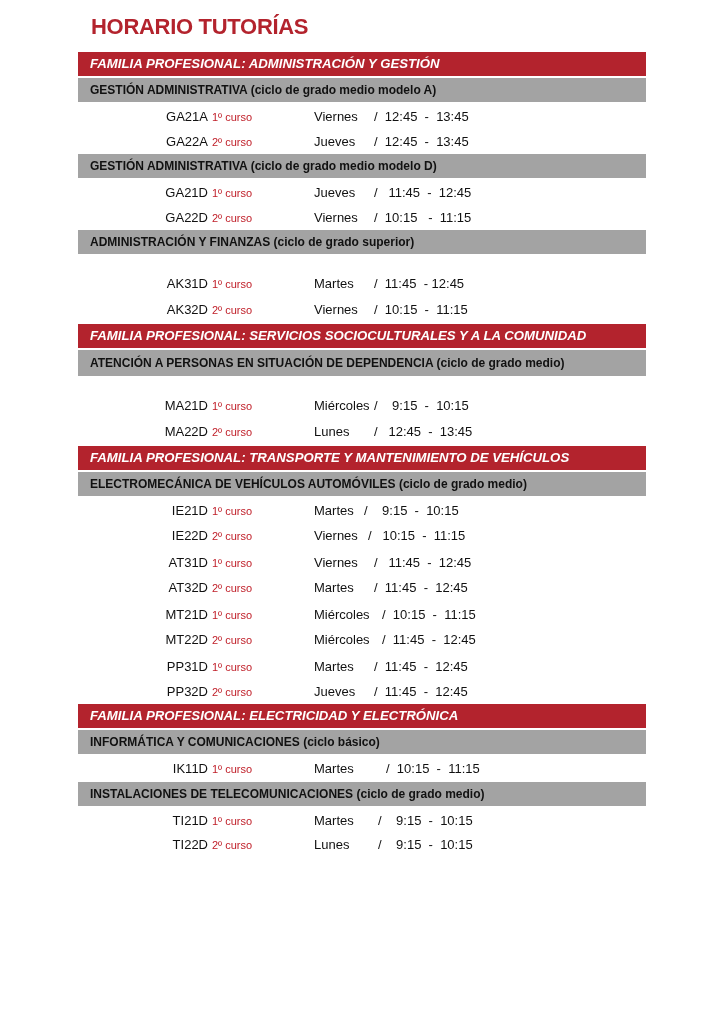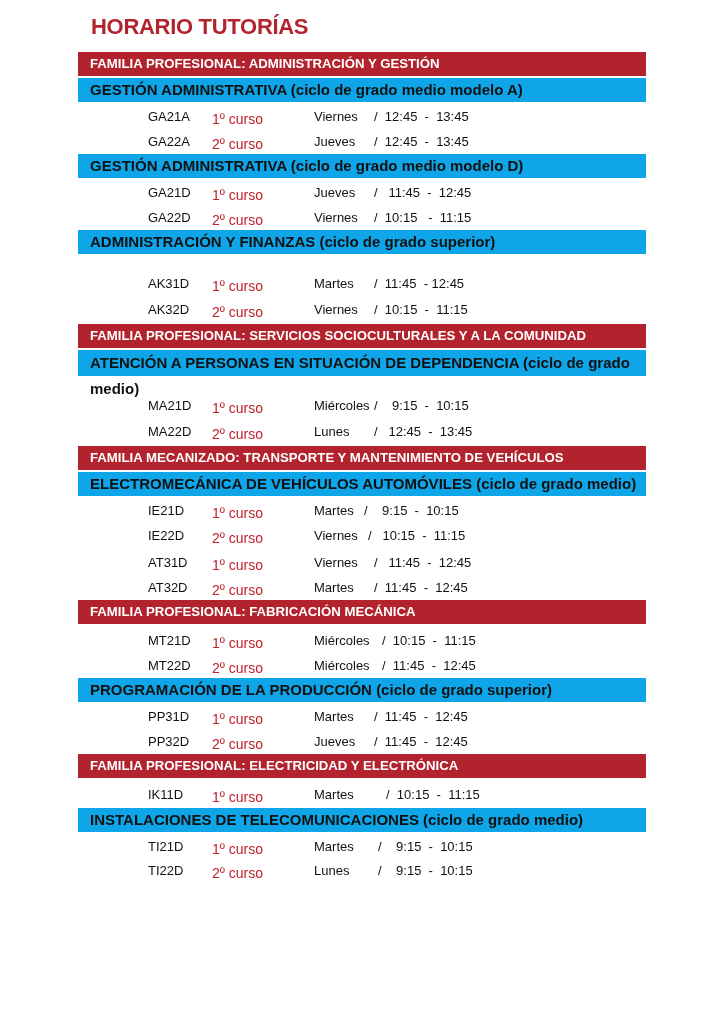--- a/index.html
+++ b/index.html
@@ -2,29 +2,29 @@
 <html><head>
 <meta charset="utf-8">
 <style>
   html, body { margin: 0; padding: 0; background: #ffffff; }
   body { width: 724px; height: 1024px; position: relative; overflow: hidden;
          font-family: "Liberation Sans", sans-serif; color: #111; }
   .title { position: absolute; left: 81px; top: 14px; font-size: 22px; font-weight: bold;
            color: #b3232d; letter-spacing: -0.3px; margin-left: 10px; }
   .content { position: absolute; left: 78px; top: 52px; width: 568px; }
   .fam { background: #b3232d; color: #fff; font-weight: bold; font-size: 13.2px;
-         height: 24px; line-height: 24px; padding-left: 12px; margin-bottom: 2px; }
-  .sub { background: #0ea5e9; font-weight: bold; font-size: 15px; color: #111;
+         height: 24px; line-height: 24px; padding-left: 12px; margin-bottom: 2px; font-style: italic; }
+  .sub { background: #a3a3a3; font-weight: bold; font-size: 12px; color: #111;
          height: 24px; line-height: 24px; padding-left: 12px; }
   .sub .paren { font-weight: bold; }
   .rows { padding: 2px 0 1px 0; }
   .row { position: relative; height: 24.5px; font-size: 13px; }
   .row span { position: absolute; top: 5px; white-space: pre; }
-  .code { width: 60px; left: 70px; }
-  .curso { left: 134px; color: #c0202a; font-size: 14px; top: 7px !important; }
+  .code { text-align: right; width: 60px; left: 70px; }
+  .curso { left: 134px; color: #c0202a; font-size: 11px; top: 7px !important; }
   .day { left: 236px; }
   .time { left: 296px; }
   .gap-lg .row { height: 26px; }
   .gap-lg { padding-top: 17px; }
 </style>
 </head>
 <body>
 
 <div class="title">HORARIO TUTORÍAS</div>
 
@@ -92,21 +92,21 @@
       <div class="row">
           <span class="code">MA22D</span>
           <span class="curso">2º curso</span>
           <span class="day">Lunes</span>
           <span class="time">/   12:45  -  13:45</span>
         </div>
     </div>
   </div>
 
   <div>
-    <div class="fam">FAMILIA MECANIZADO: TRANSPORTE Y MANTENIMIENTO DE VEHÍCULOS</div>
+    <div class="fam">FAMILIA PROFESIONAL: TRANSPORTE Y MANTENIMIENTO DE VEHÍCULOS</div>
     <div class="sub"><span>ELECTROMECÁNICA DE VEHÍCULOS AUTOMÓVILES</span> <span class="paren">(ciclo de grado medio)</span></div>
     <div class="rows">
       <div class="row">
           <span class="code">IE21D</span>
           <span class="curso">1º curso</span>
           <span class="day">Martes</span>
           <span class="time" style="left:286px">/    9:15  -  10:15</span>
         </div>
       <div class="row">
           <span class="code">IE22D</span>
@@ -125,54 +125,53 @@
       <div class="row">
           <span class="code">AT32D</span>
           <span class="curso">2º curso</span>
           <span class="day">Martes</span>
           <span class="time">/  11:45  -  12:45</span>
         </div>
     </div>
   </div>
 
   <div>
-    <div class="fam">FAMILIA PROFESIONAL: FABRICACIÓN MECÁNICA</div>
     <div class="rows">
       <div class="row">
           <span class="code">MT21D</span>
           <span class="curso">1º curso</span>
           <span class="day">Miércoles</span>
           <span class="time" style="left:304px">/  10:15  -  11:15</span>
         </div>
       <div class="row">
           <span class="code">MT22D</span>
           <span class="curso">2º curso</span>
           <span class="day">Miércoles</span>
           <span class="time" style="left:304px">/  11:45  -  12:45</span>
         </div>
     </div>
-    <div class="sub"><span>PROGRAMACIÓN DE LA PRODUCCIÓN</span> <span class="paren">(ciclo de grado superior)</span></div>
     <div class="rows">
       <div class="row">
           <span class="code">PP31D</span>
           <span class="curso">1º curso</span>
           <span class="day">Martes</span>
           <span class="time">/  11:45  -  12:45</span>
         </div>
       <div class="row">
           <span class="code">PP32D</span>
           <span class="curso">2º curso</span>
           <span class="day">Jueves</span>
           <span class="time">/  11:45  -  12:45</span>
         </div>
     </div>
   </div>
 
   <div>
     <div class="fam">FAMILIA PROFESIONAL: ELECTRICIDAD Y ELECTRÓNICA</div>
+    <div class="sub"><span>INFORMÁTICA Y COMUNICACIONES</span> <span class="paren">(ciclo básico)</span></div>
     <div class="rows">
       <div class="row">
           <span class="code">IK11D</span>
           <span class="curso">1º curso</span>
           <span class="day">Martes</span>
           <span class="time" style="left:308px">/  10:15  -  11:15</span>
         </div>
     </div>
     <div class="sub"><span>INSTALACIONES DE TELECOMUNICACIONES</span> <span class="paren">(ciclo de grado medio)</span></div>
     <div class="rows">

